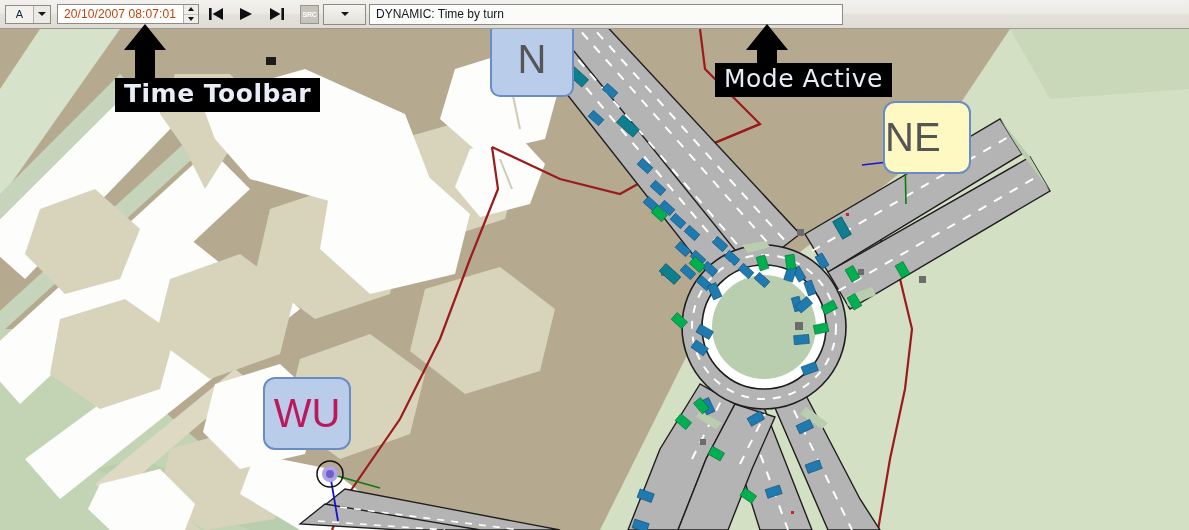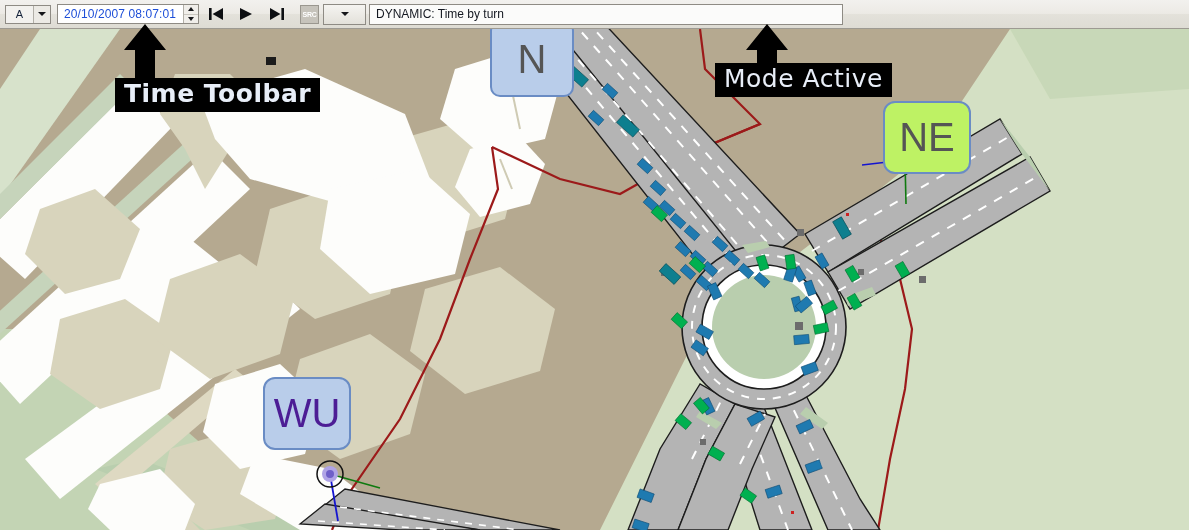--- a/index.html
+++ b/index.html
@@ -36,21 +36,21 @@
     width:0;height:0;border-left:4px solid transparent;border-right:4px solid transparent;
     border-top:4px solid #15161a;
   }
 
   .time-field{
     display:flex;align-items:stretch;height:20px;margin-left:6px;
     border:1px solid #8e8b84;background:#ffffff;box-sizing:border-box;
   }
   .time-field .tf-text{
     display:flex;align-items:center;padding:0 7px 0 6px;
-    font-size:12px;color:#1d4ed8;white-space:nowrap;letter-spacing:.1px;
+    font-size:12px;color:#c2410c;white-space:nowrap;letter-spacing:.1px;
   }
   .spinner{
     width:14px;display:flex;flex-direction:column;border-left:1px solid #b2afa8;
     background:#f0eeea;
   }
   .spinner div{
     flex:1;display:flex;align-items:center;justify-content:center;
   }
   .spinner div:first-child{border-bottom:1px solid #c9c6bf;}
   .sp-up{width:0;height:0;border-left:3px solid transparent;border-right:3px solid transparent;border-bottom:4px solid #15161a;}
@@ -409,29 +409,29 @@
       </g>
     </svg>
 
     <div style="position:absolute;left:490px;top:-8px;width:80px;height:72px;
                 background:#b9cdea;border:2px solid #6a8cc4;border-radius:10px;
                 display:flex;align-items:center;justify-content:center;">
       <span style="font-size:40px;color:#555;font-family:'Liberation Sans',sans-serif;">N</span>
     </div>
 
     <div style="position:absolute;left:883px;top:72px;width:84px;height:69px;
-                background:#bef264;border:2px solid #6a8cc4;border-radius:12px;
-                display:flex;align-items:center;justify-content:center;">
+                background:#fef9c3;border:2px solid #6a8cc4;border-radius:12px;
+                display:flex;align-items:center;justify-content:flex-start;">
       <span style="font-size:40px;color:#555;font-family:'Liberation Sans',sans-serif;">NE</span>
     </div>
 
     <div style="position:absolute;left:263px;top:348px;width:84px;height:69px;
                 background:#b9cdea;border:2px solid #6a8cc4;border-radius:12px;
                 display:flex;align-items:center;justify-content:center;">
-      <span style="font-size:40px;color:#4c1d95;font-family:'Liberation Sans',sans-serif;">WU</span>
+      <span style="font-size:40px;color:#be185d;font-family:'Liberation Sans',sans-serif;">WU</span>
     </div>
   </div>
 
   <div class="anno" style="left:115px;top:22px;">
     <svg width="60" height="60" style="position:absolute;left:3px;top:0;">
       <polygon points="27,2 48,28 37,28 37,62 17,62 17,28 6,28" fill="#000000"></polygon>
     </svg>
     <div class="anno-box" style="position:absolute;left:0;top:56px;font-weight:bold;">Time Toolbar</div>
   </div>
 

